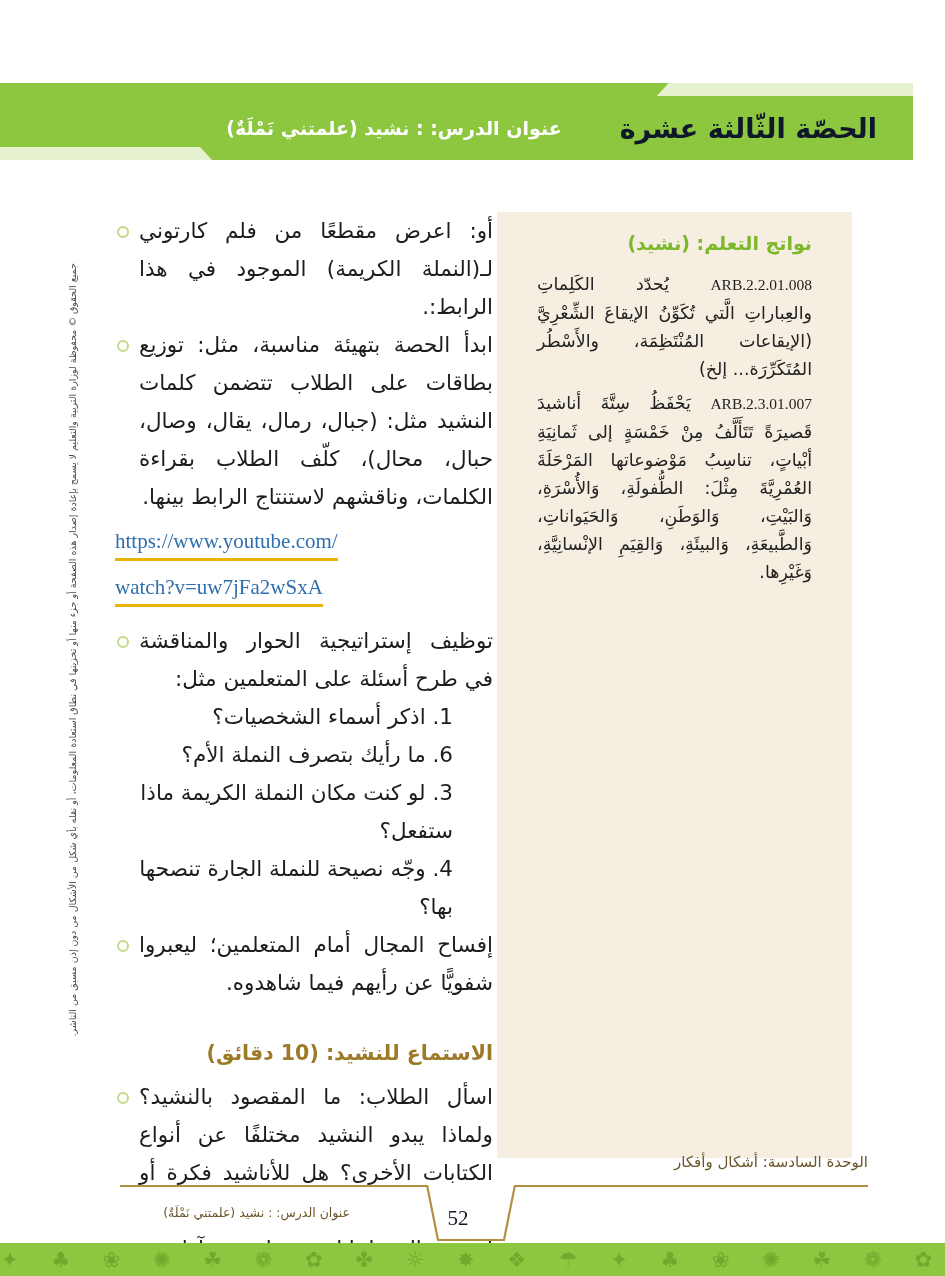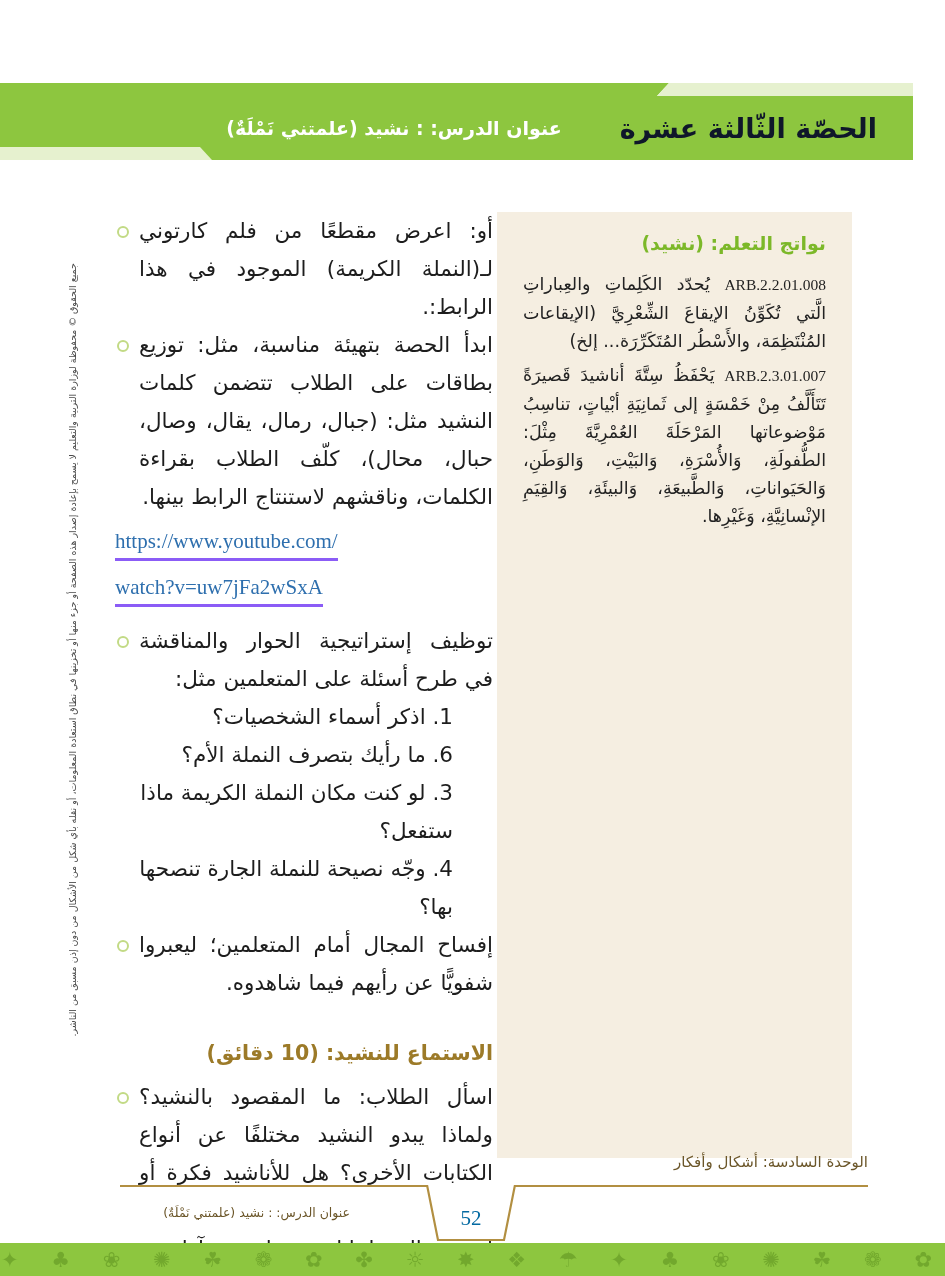--- a/index.html
+++ b/index.html
@@ -25,21 +25,21 @@
   
   .copyright{
     position:absolute;left:-310px;top:640px;width:770px;height:16px;
     transform:rotate(-90deg);direction:rtl;text-align:center;
     font-size:9.5px;color:#4a4a4a;white-space:nowrap;
   }
 
   
   .outcomes{
     position:absolute;left:497px;top:212px;width:355px;height:946px;
-    background:#f5eee1;box-sizing:border-box;padding:20px 26px;
+    background:#f5eee1;box-sizing:border-box;padding:20px 40px;
   }
   .outcomes-title{color:#7cb829;font-weight:bold;font-size:19px;margin:0 0 16px 0;}
   .outcome-item{font-size:17.5px;line-height:28px;text-align:justify;margin:0 0 6px 0;color:#222;}
   .outcome-code{font-family:"Liberation Serif",serif;font-size:15.5px;}
 
   
   .col{
     position:absolute;left:113px;top:212px;width:380px;
     font-size:21.5px;line-height:38px;
   }
@@ -48,33 +48,33 @@
   .blist li{position:relative;padding-left:26px;text-align:justify;margin:0;}
   .blist li::before{
     content:"";position:absolute;left:4px;top:14px;width:8px;height:8px;
     border:2px solid #c2da85;border-radius:50%;background:transparent;
   }
   .qlist{margin:0;padding:0 40px 0 0;list-style:none;}
   .qlist li{text-align:right;}
   .links{direction:ltr;text-align:left;margin:6px 0 8px 2px;}
   .link-line{
     display:inline-block;font-family:"Liberation Serif",serif;font-size:21px;line-height:24px;
-    color:#2e6fae;text-decoration:none;border-bottom:3px solid #8b5cf6;
+    color:#2e6fae;text-decoration:none;border-bottom:3px solid #eab308;
     padding-bottom:5px;margin-bottom:7px;
   }
   .gap36{height:36px;}
 
   
   .f-line{position:absolute;top:1185px;height:2px;background:#b28f41;}
   .f-line-left{left:120px;width:307px;}
   .f-line-right{left:515px;width:353px;}
   .f-trap{position:absolute;left:426px;top:1185px;width:90px;height:58px;}
   .f-pagenum{
-    position:absolute;left:443px;top:1206px;width:56px;text-align:center;
-    font-family:"Liberation Serif",serif;font-size:21px;color:#0369a1;
+    position:absolute;left:430px;top:1206px;width:56px;text-align:center;
+    font-family:"Liberation Serif",serif;font-size:21px;color:#0f172a;
   }
   .f-unit{position:absolute;right:77px;top:1153px;font-size:15px;color:#6b5629;white-space:nowrap;}
   .f-lesson{position:absolute;left:185px;top:1205px;width:165px;text-align:center;
     font-size:12.5px;color:#6b5629;white-space:nowrap;}
 
   
   .band{
     position:absolute;left:0;bottom:0;width:945px;height:33px;background:#8dc63f;
     overflow:hidden;
   }

